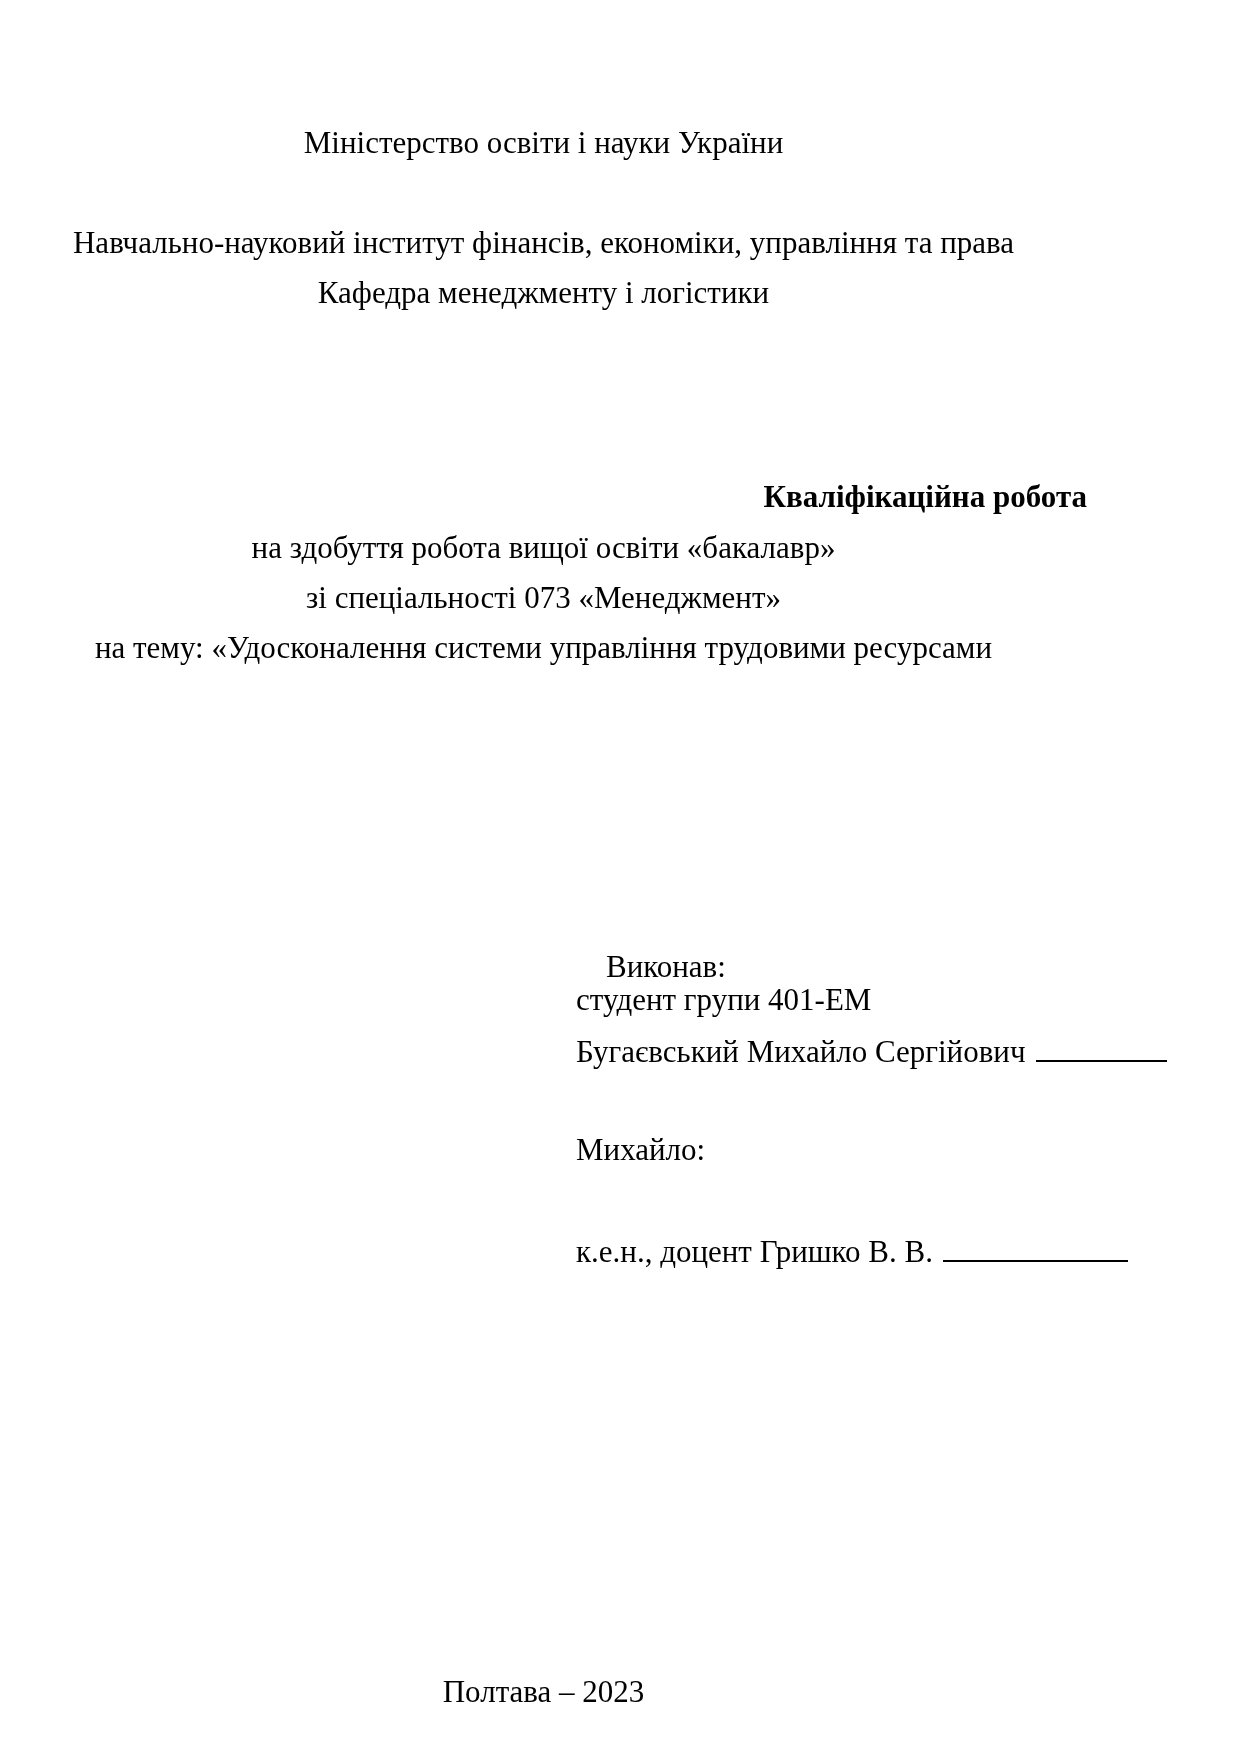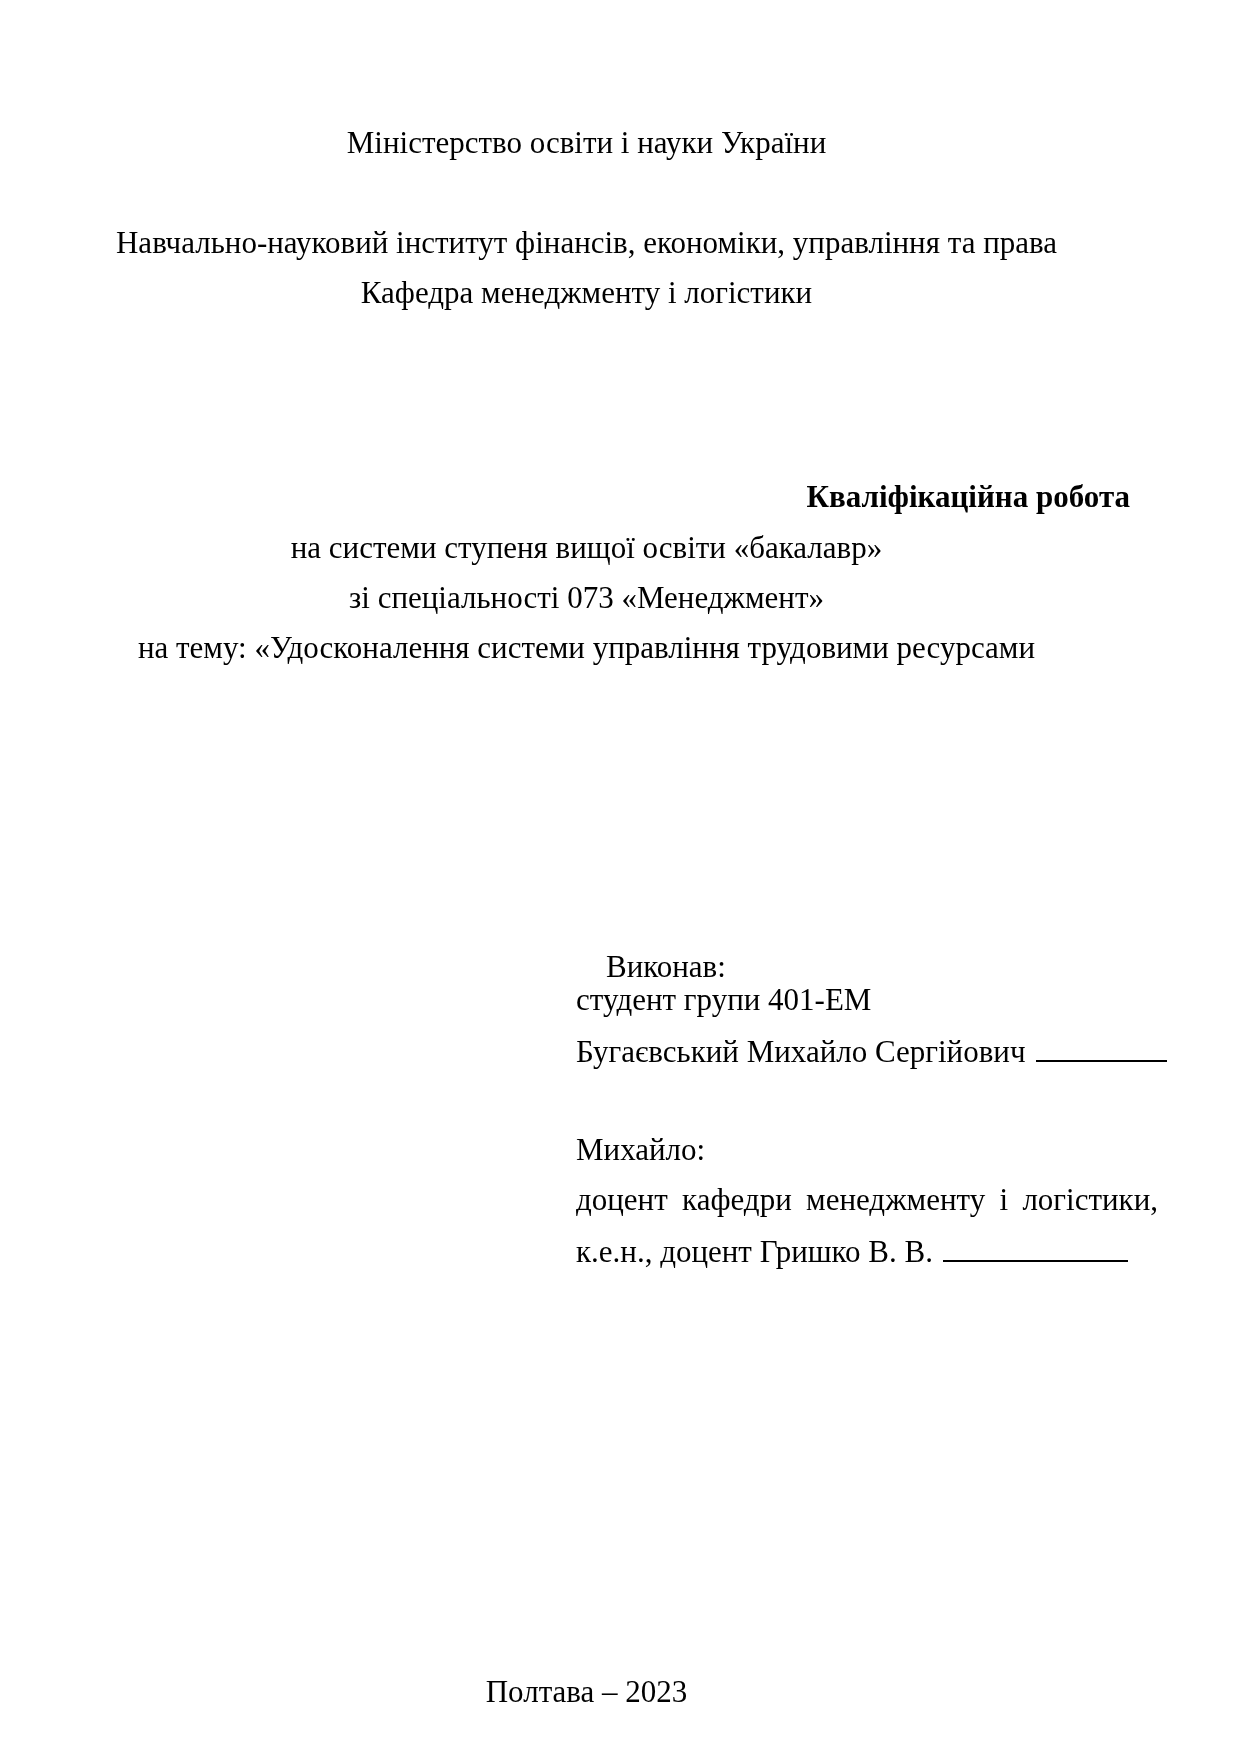--- a/index.html
+++ b/index.html
@@ -1,46 +1,45 @@
 <!DOCTYPE html>
 <html><head>
 <meta charset="utf-8">
 <style>
   html, body { margin: 0; padding: 0; background: #ffffff; }
   body { width: 1240px; height: 1754px; position: relative; overflow: hidden;
          font-family: "Liberation Serif", "DejaVu Serif", serif; color: #000; }
   .page { position: absolute; left: 0; top: 0; width: 1240px; height: 1754px; background: #fff; }
   .line { position: absolute; font-size: 31px; line-height: 40px; white-space: nowrap; }
-  .center { left: 0; width: 1087px; text-align: center; margin-left: 43px; }
+  .center { left: 0; width: 1087px; text-align: center; }
   .bold { font-weight: bold; text-align: right; }
   .sig { left: 576px; width: 582px; }
   .justify { text-align: justify; text-align-last: justify; white-space: normal; }
   .blank { display: inline-block; border-bottom: 2px solid #000; height: 26px; vertical-align: baseline; margin-left: 10px; }
 </style>
 </head>
 <body>
 
 <div class="page">
 
   <div class="line center" style="top:123px;">Міністерство освіти і науки України</div>
   <div class="line center" style="top:223px;">Навчально-науковий інститут фінансів, економіки, управління та права</div>
   <div class="line center" style="top:273px;">Кафедра менеджменту і логістики</div>
 
   <div class="line center bold" style="top:477px;">Кваліфікаційна робота</div>
-  <div class="line center" style="top:528px;">на системи ступеня вищої освіти «бакалавр»</div>
+  <div class="line center" style="top:528px;">на здобуття робота вищої освіти «бакалавр»</div>
   <div class="line center" style="top:578px;">зі спеціальності 073 «Менеджмент»</div>
   <div class="line center" style="top:628px;">на тему: «Удосконалення системи управління трудовими ресурсами</div>
 
   <div class="line sig" style="top:947px;margin-left:30px;">Виконав:</div>
   <div class="line sig" style="top:980px;">студент групи 401-ЕМ</div>
   <div class="line sig" style="top:1032px;">
     <span>Бугаєвський Михайло Сергійович</span><span class="blank" style="width:131px;"></span>
   </div>
 
   <div class="line sig" style="top:1130px;">Михайло:</div>
-  <div class="line sig justify" style="top:1180px;">доцент кафедри менеджменту і логістики,</div>
   <div class="line sig" style="top:1232px;">
     <span>к.е.н., доцент Гришко В. В.</span><span class="blank" style="width:185px;"></span>
   </div>
 
   <div class="line center" style="top:1672px;text-align:center;">Полтава – 2023</div>
 
 </div>
 
 </body></html>

